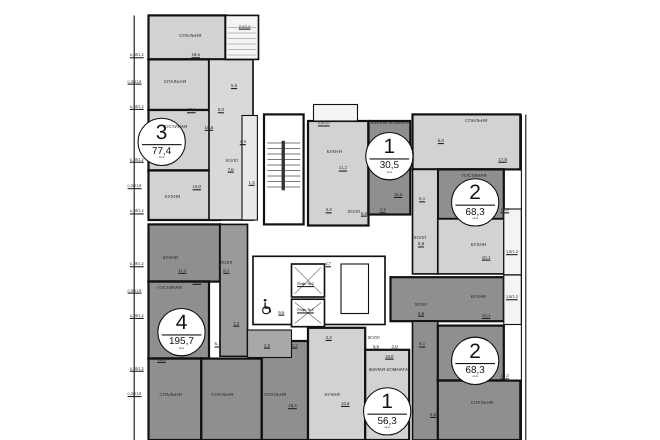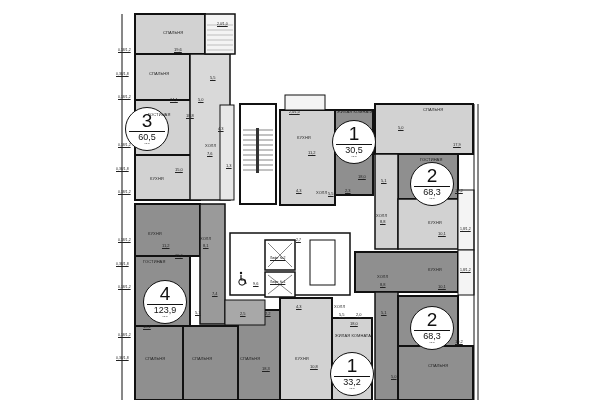--- a/index.html
+++ b/index.html
@@ -108,45 +108,45 @@
   <g transform="translate(238,272)">
     <circle cx="3" cy="1" r="1.2" fill="#111"></circle>
     <path d="M3 3 L3 8 L7 8 L8 12" fill="none" stroke="#111" stroke-width="1.2"></path>
     <circle cx="4" cy="10" r="3.2" fill="none" stroke="#111" stroke-width="1"></circle>
   </g>
 </svg>
 
 <div class="badge" style="left:125px;top:107px;">
   <div class="rooms">3</div>
   <div class="rule"></div>
-  <div class="total">60,5</div>
+  <div class="total">77,4</div>
   <div class="unit">кв.м</div>
 </div>
 <div class="badge" style="left:332px;top:120px;">
   <div class="rooms">1</div>
   <div class="rule"></div>
   <div class="total">30,5</div>
   <div class="unit">кв.м</div>
 </div>
 <div class="badge" style="left:410px;top:162px;">
   <div class="rooms">2</div>
   <div class="rule"></div>
   <div class="total">68,3</div>
   <div class="unit">кв.м</div>
 </div>
 <div class="badge" style="left:143px;top:280px;">
   <div class="rooms">4</div>
   <div class="rule"></div>
-  <div class="total">123,9</div>
+  <div class="total">195,7</div>
   <div class="unit">кв.м</div>
 </div>
 <div class="badge" style="left:330px;top:352px;">
   <div class="rooms">1</div>
   <div class="rule"></div>
-  <div class="total">33,2</div>
+  <div class="total">56,3</div>
   <div class="unit">кв.м</div>
 </div>
 <div class="badge" style="left:410px;top:306px;">
   <div class="rooms">2</div>
   <div class="rule"></div>
   <div class="total">68,3</div>
   <div class="unit">кв.м</div>
 </div>
 
 <div class="lbl" style="left:163px;top:31px;">СПАЛЬНЯ</div>

